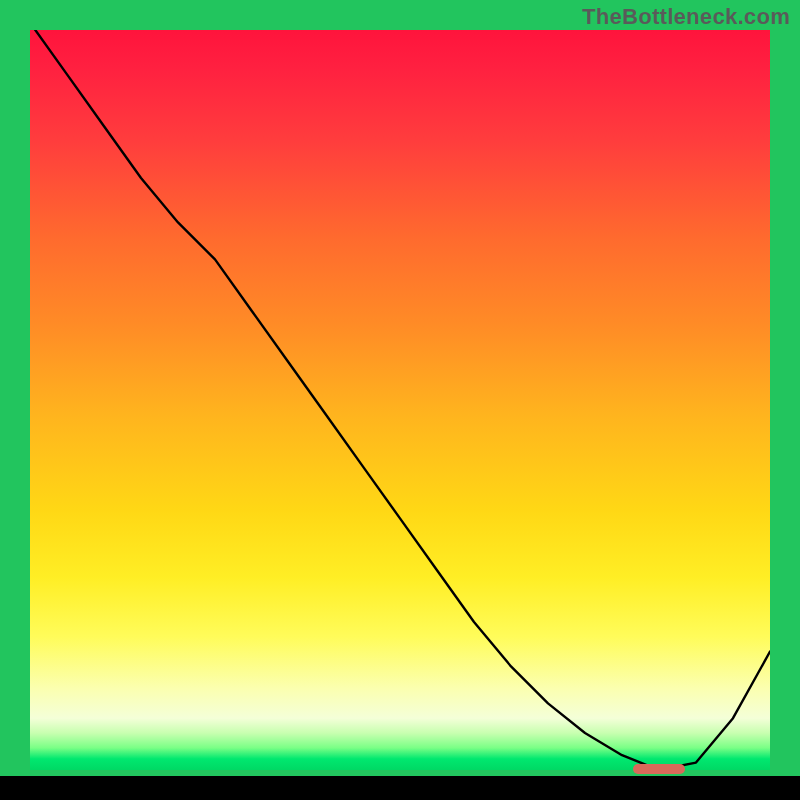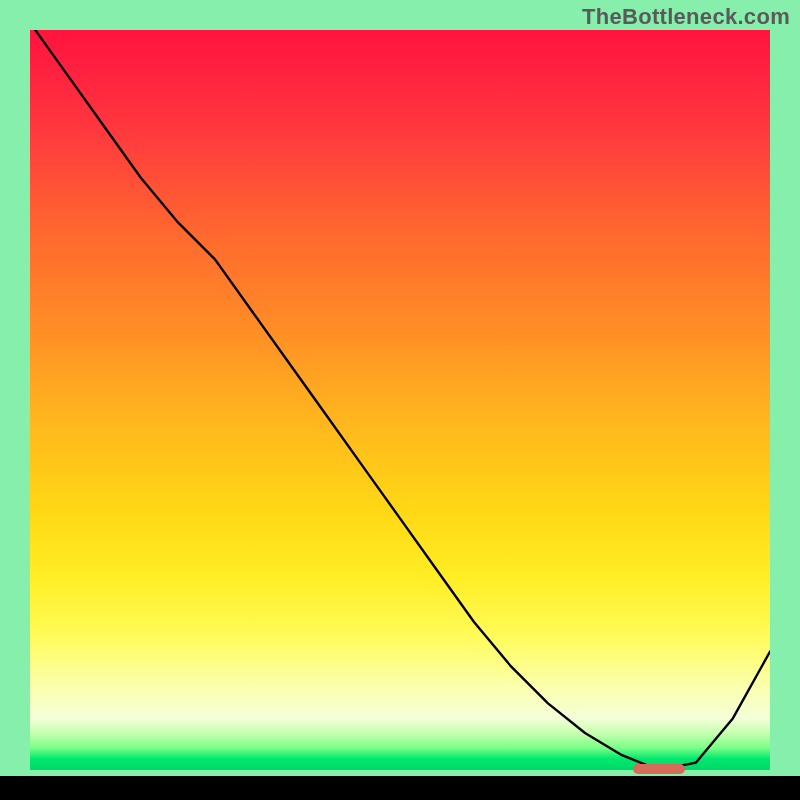--- a/index.html
+++ b/index.html
@@ -8,21 +8,21 @@
     width: 800px;
     height: 800px;
     background: #000;
     overflow: hidden;
     font-family: Arial, Helvetica, sans-serif;
   }
   .frame {
     position: relative;
     width: 800px;
     height: 776px;
-    background: #86efac;
+    background: #22c55e;
   }
   .attribution {
     position: absolute;
     top: 4px;
     right: 10px;
     color: #5a5a5a;
     font-size: 22px;
     font-weight: 600;
     letter-spacing: 0.3px;
   }

